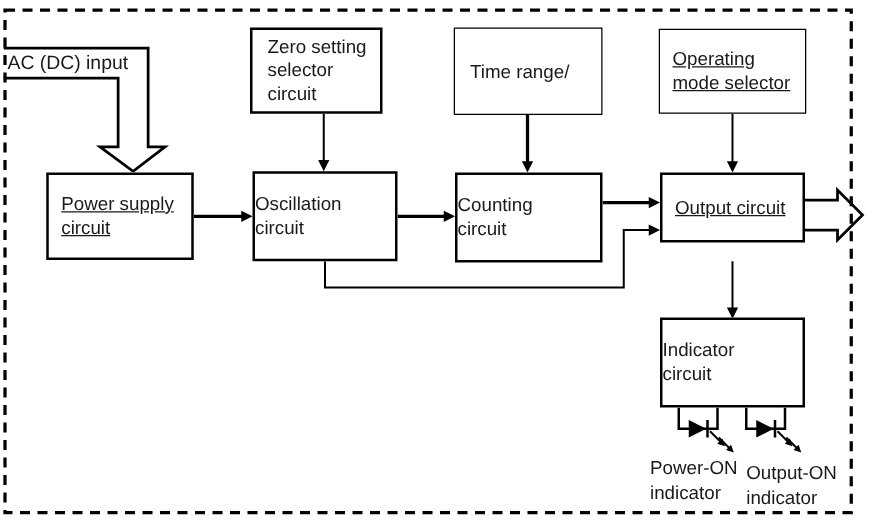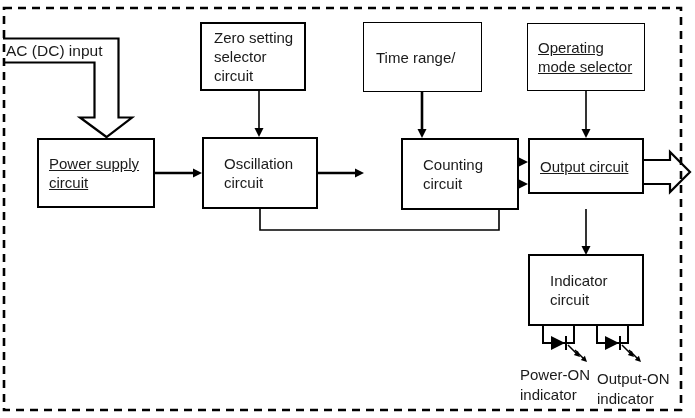--- a/index.html
+++ b/index.html
@@ -31,21 +31,21 @@
     flex-direction: column;
     justify-content: center;
     font-size: 15px;
     line-height: 19px;
     white-space: nowrap;
   }
   .box.b-thin { border-width: 1.7px; }
   .box.b-med  { border-width: 2px; }
   .pad10 { padding-left: 10px; text-decoration: underline; }
   .pad12 { padding-left: 12px; }
-  .pad20 { padding-left: 20px; }
+  .pad20 { }
   .diagram-label {
     position: absolute;
     font-size: 15px;
     line-height: 19.5px;
     white-space: nowrap;
   }
   #ac-input-label {
     position: absolute;
     left: 6px;
     top: 42px;
@@ -145,21 +145,21 @@
 <div class="box pad10" style="left:37px; top:138px; width:118px; height:70px;">
   <div>Power supply</div>
   <div>circuit</div>
 </div>
 
 <div class="box pad20" style="left:202px; top:137px; width:116px; height:72px;">
   <div>Oscillation</div>
   <div>circuit</div>
 </div>
 
-<div class="box b-med pad20" style="left:364px; top:138px; width:118px; height:72px;margin-left:37px;">
+<div class="box b-med pad20" style="left:364px; top:138px; width:118px; height:72px;">
   <div>Counting</div>
   <div>circuit</div>
 </div>
 
 <div class="box pad10" style="left:528px; top:138px; width:116px; height:56px;">
   <div>Output circuit</div>
 </div>
 
 <div class="box pad20" style="left:528px; top:254px; width:116px; height:72px;">
   <div>Indicator</div>

